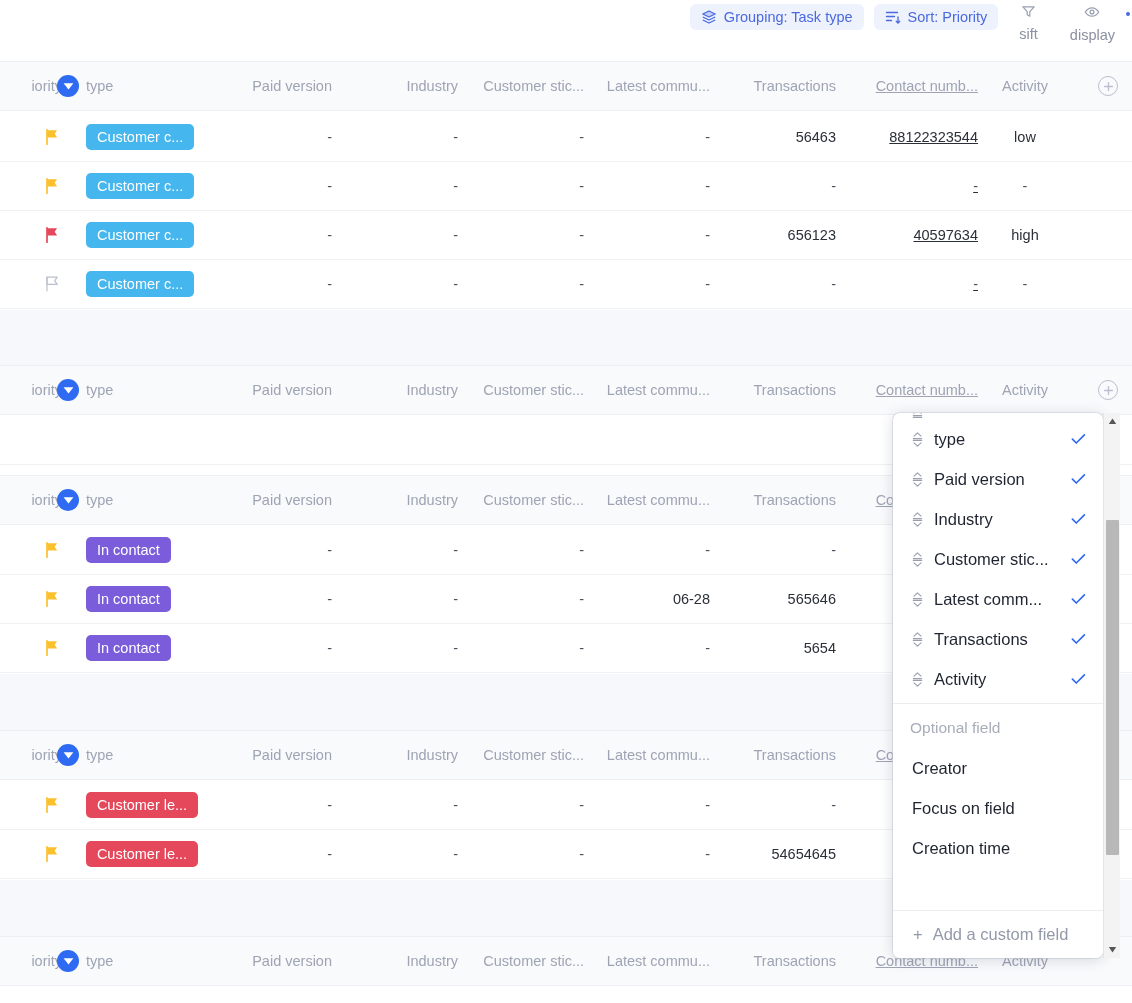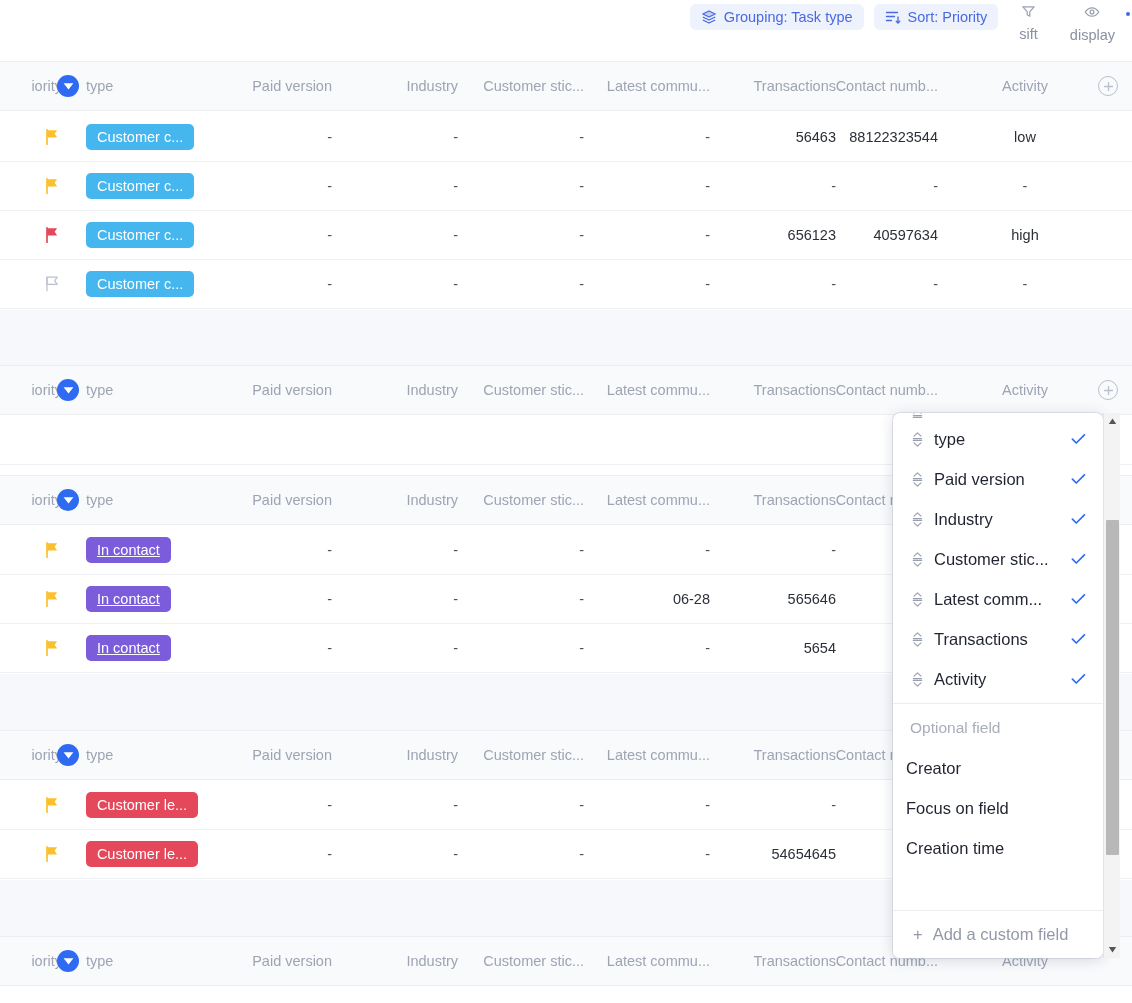--- a/index.html
+++ b/index.html
@@ -62,21 +62,21 @@
 
   
   .col-priority { left: -34px;  width: 96px; }
   .col-prio-caret { left: 56px; width: 24px; justify-content:center; }
   .col-type     { left: 86px;  width: 120px; }
   .col-paid     { left: 206px; width: 126px; }
   .col-industry { left: 332px; width: 126px; }
   .col-sticky   { left: 458px; width: 126px; }
   .col-latest   { left: 584px; width: 126px; }
   .col-trans    { left: 710px; width: 126px; }
-  .col-contact  { left: 812px; width: 126px; }
+  .col-contact  { left: 852px; width: 126px; text-decoration: underline; }
   .col-activity { left: 962px; width: 126px; }
   .col-plus     { left: 1088px; width: 40px; justify-content:center; }
 
   .caret-circle {
     width: 22px; height: 22px; border-radius: 50%;
     background: #2f6bf2; display:flex; align-items:center; justify-content:center;
   }
   .caret-circle svg { display:block; }
 
   .plus-circle {
@@ -87,21 +87,21 @@
 
   .flag { width: 20px; display:flex; align-items:center; justify-content:center; }
 
   .chip {
     display: inline-flex; align-items: center; justify-content: center;
     height: 26px; padding: 0 11px; border-radius: 5px;
     color: #fff; font-size: 14.5px; white-space: nowrap;
     max-width: 112px; overflow: hidden;
   }
   .chip-blue   { background: #45b6ee; }
-  .chip-purple { background: #7b5cdb; text-decoration: underline; }
+  .chip-purple { background: #7b5cdb; }
   .chip-red    { background: #e4485a; }
 
   .dash { color: #4b5160; }
 
   
   .panel {
     position: absolute; left: 893px; top: 413px;
     width: 210px; height: 545px;
     background: #ffffff;
     border-radius: 7px;
@@ -122,21 +122,21 @@
     flex: 1; font-size: 16.5px; color: #1f2430;
     white-space: nowrap; overflow: hidden;
   }
   .pitem .check { width: 18px; display:flex; align-items:center; justify-content:center; }
   .pitem.clipped { height: 6px; overflow: hidden; }
   .psection {
     height: 40px; display:flex; align-items:center; padding: 0 17px;
     font-size: 15.5px; color: #a8adba;
   }
   .pitem.optional .plabel { padding-left: 0; }
-  .pitem.optional { padding-left: 13px; }
+  .pitem.optional { padding-left: 19px; }
   .panel-divider { height: 1px; background: #ededf1; margin: 4px 0; }
   .panel-footer {
     position: absolute; left: 0; bottom: 0; width: 210px; height: 48px;
     background: #fff; border-top: 1px solid #ededf1;
     display:flex; align-items:center; gap: 10px; padding: 0 20px;
     color: #9399a8; font-size: 16.5px; cursor: pointer;
   }
 
   
   .sbar {

